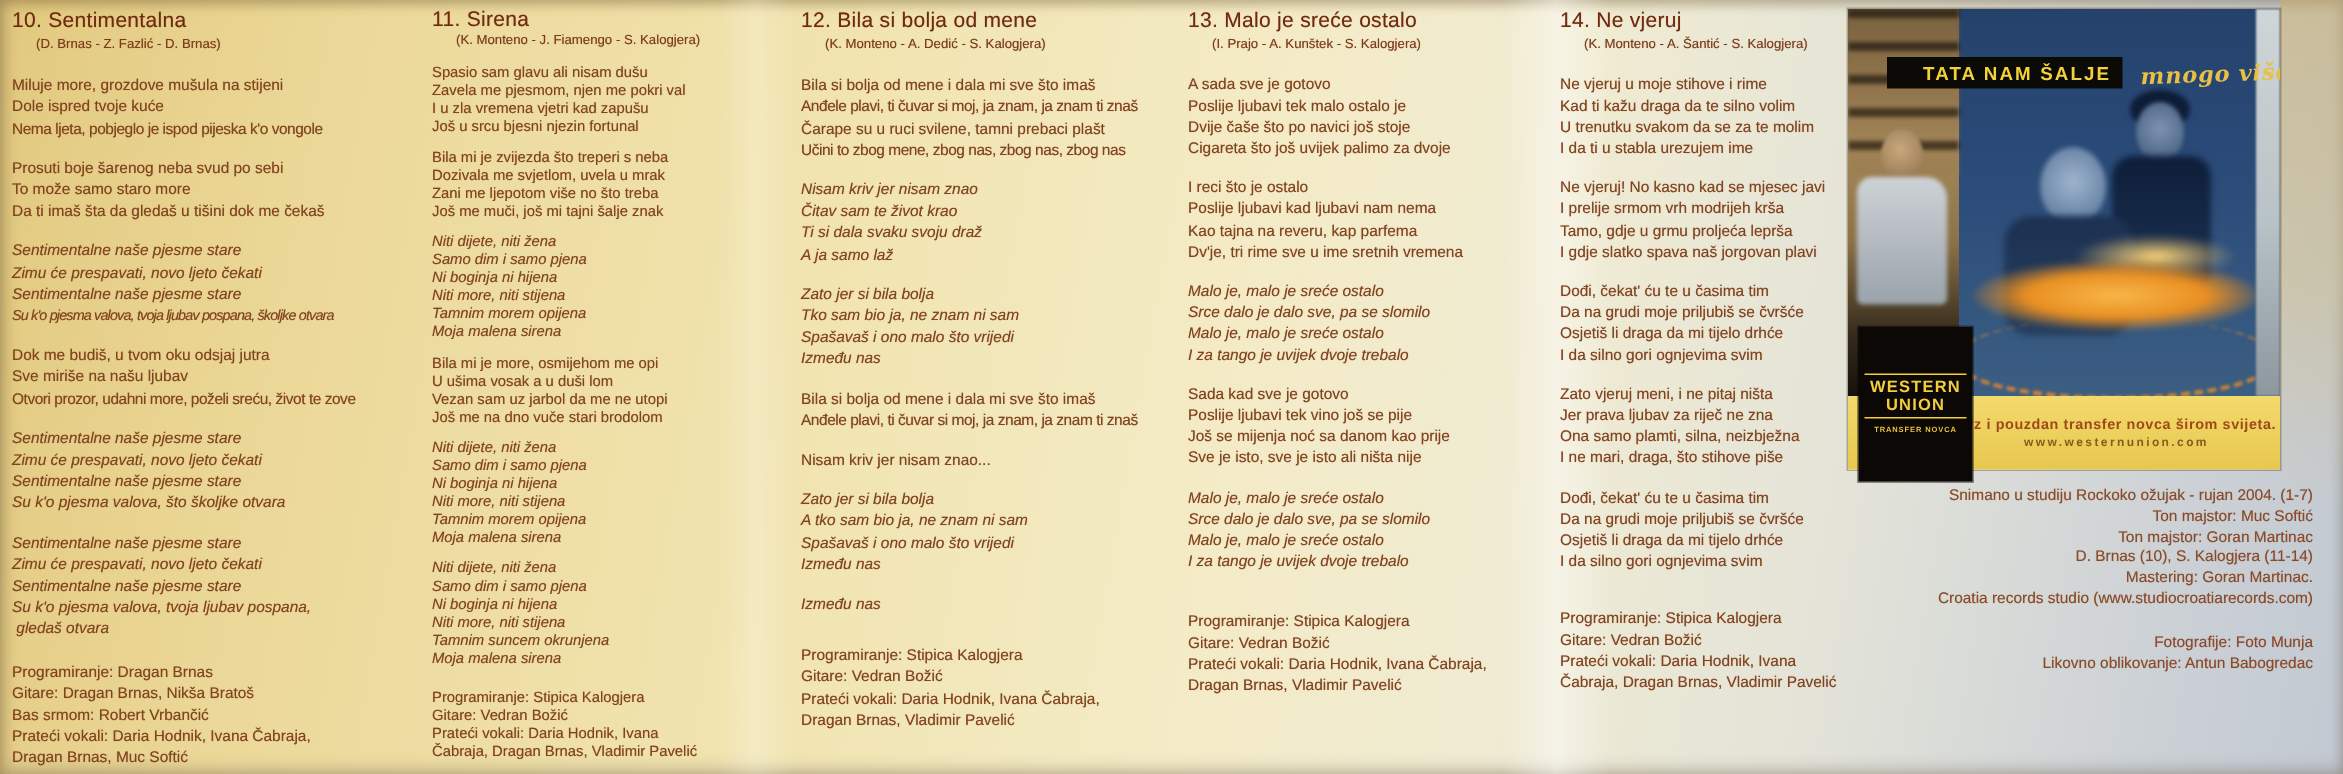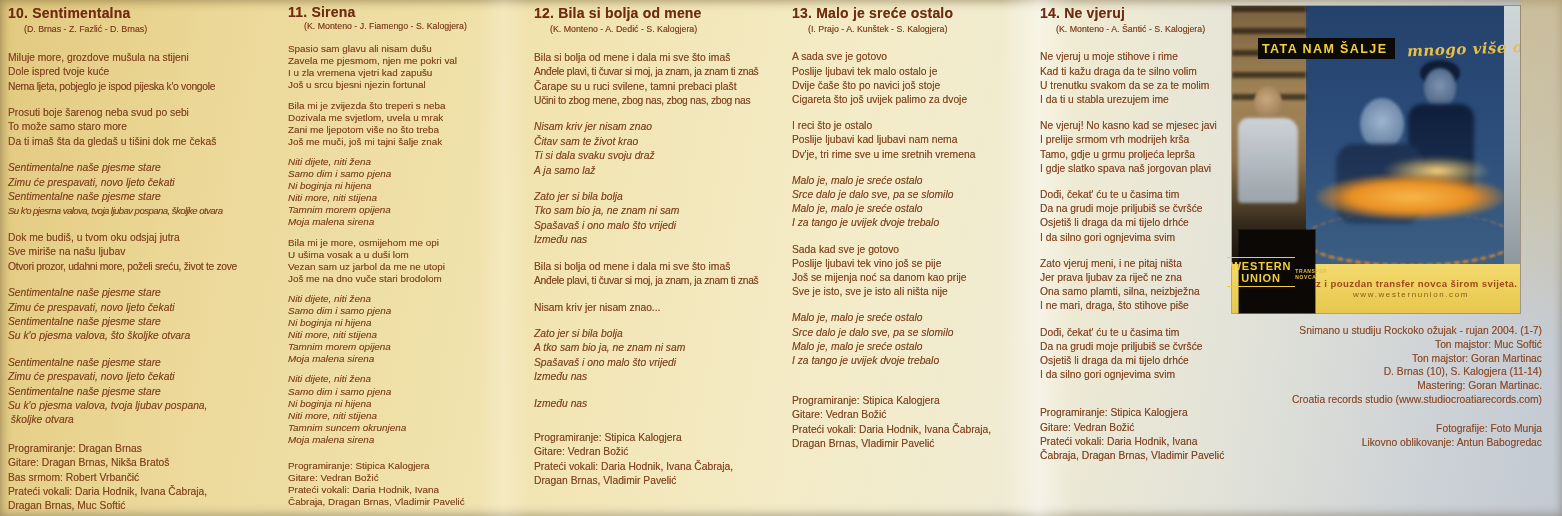--- a/index.html
+++ b/index.html
@@ -22,21 +22,21 @@
     opacity:.55;}
 
   
   .song-col{position:absolute;top:6px;color:#82431f;
     text-shadow:0 0 .5px rgba(130,67,31,.55);}
   .col-0{left:8px;   width:270px;font-size:10.3px;line-height:14.4px;}
   .col-1{left:288px; width:208px;font-size:9.9px; line-height:12.1px;}
   .col-2{left:508px; width:264px;font-size:10.3px;line-height:14.4px;margin-left:26px;}
   .col-3{left:792px; width:242px;font-size:10.3px;line-height:14.2px;}
   .col-4{left:1040px;width:238px;font-size:10.3px;line-height:14.2px;}
-  .song-title{font-size:14px;font-weight:bold;color:#6f2a10;letter-spacing:.2px;}
+  .song-title{font-size:14px;font-weight:normal;color:#6f2a10;letter-spacing:.2px;}
   .song-writers{font-size:8.8px;margin:2px 0 14px 16px;color:#7c3a1a;}
   .col-1 .song-writers{margin-bottom:11px;}
   .stanza{margin:0 0 12px 0;}
   .col-1 .stanza{margin-bottom:8px;}
   .stanza.italic{font-style:italic;}
   .stanza.credits{margin-top:20px;font-style:normal;}
   .col-0 .stanza.credits{margin-top:14px;}
   .col-1 .stanza.credits{margin-top:14px;}
   .col-3 .stanza.credits{margin-top:26px;}
   .col-4 .stanza.credits{margin-top:24px;}
@@ -72,32 +72,32 @@
     background:radial-gradient(ellipse at 50% 50%,#f8b749 0%,#e98f22 45%,rgba(210,110,30,0) 75%);
     filter:blur(2px);}
   .train2{position:absolute;left:150px;top:150px;width:110px;height:30px;border-radius:50%;
     background:radial-gradient(ellipse,#ffd678 0%,rgba(240,150,40,0) 70%);filter:blur(2px);}
   .track{position:absolute;left:70px;top:206px;width:210px;height:52px;border-radius:50%;
     border:3px dashed rgba(235,140,40,.85);border-top:none;filter:blur(1px);}
   .lightstrip{position:absolute;left:272px;top:0;width:16px;height:258px;
     background:linear-gradient(180deg,#cfd6d8 0%,#b9c2c6 55%,#8d979e 100%);filter:blur(.6px);}
   .headline{position:absolute;left:26px;top:32px;white-space:nowrap;}
   .hl-bold{display:inline-block;background:#0c0a07;color:#f2d23a;font-weight:bold;
-    font-size:12.5px;letter-spacing:1.4px;padding:4px 8px 3px 4px;}
+    font-size:12.5px;letter-spacing:1.4px;padding:4px 8px 3px 24px;}
   .hl-script{display:inline-block;margin-left:7px;color:#e9bf45;
     font-family:"DejaVu Serif","Liberation Serif",serif;font-style:italic;font-weight:bold;
     font-size:15px;letter-spacing:.5px;transform:rotate(-2deg);}
   .ad-strip{position:absolute;left:0;top:258px;width:288px;height:49px;
     background:linear-gradient(180deg,#f3da6e,#e7c84e);
     display:flex;flex-direction:column;justify-content:center;align-items:center;
     padding-left:70px;box-sizing:border-box;}
   .tagline{font-size:9.6px;font-weight:bold;color:#a04818;letter-spacing:.4px;}
-  .url{font-size:8px;font-weight:normal;color:#8a5a1c;letter-spacing:1.6px;margin-top:1px;}
-  .wu-box{position:absolute;left:7px;top:224px;width:76px;height:83px;background:#0b0806;
-    display:flex;justify-content:center;align-items:center;
+  .url{font-size:8px;font-weight:bold;color:#8a5a1c;letter-spacing:1.6px;margin-top:1px;}
+  .wu-box{position:absolute;left:7px;top:212px;width:76px;height:103px;background:#0b0806;
+    display:flex;flex-direction:column;justify-content:center;align-items:center;
     box-shadow:0 0 0 1px rgba(0,0,0,.4);}
   .wu-inner{border-top:1.5px solid #f2cf3a;border-bottom:1.5px solid #f2cf3a;
     padding:2px 4px;text-align:center;}
   .wu1,.wu2{color:#f2cf3a;font-weight:bold;font-size:11px;line-height:12px;letter-spacing:.8px;}
   .wu-sub{color:#e8c23a;font-size:5px;letter-spacing:.6px;margin-top:5px;font-weight:bold;}
 
   
   .prod-credits{position:absolute;right:20px;top:324px;width:470px;text-align:right;
     color:#8a4a28;font-size:10.3px;line-height:13.8px;
     text-shadow:0 0 .5px rgba(138,74,40,.5);}
@@ -140,21 +140,21 @@
           <div class="line">Sentimentalne naše pjesme stare</div>
           <div class="line">Zimu će prespavati, novo ljeto čekati</div>
           <div class="line">Sentimentalne naše pjesme stare</div>
           <div class="line">Su k'o pjesma valova, što školjke otvara</div>
         </div>
         <div class="stanza italic">
           <div class="line">Sentimentalne naše pjesme stare</div>
           <div class="line">Zimu će prespavati, novo ljeto čekati</div>
           <div class="line">Sentimentalne naše pjesme stare</div>
           <div class="line">Su k'o pjesma valova, tvoja ljubav pospana,</div>
-          <div class="line"> školjke otvara</div>
+          <div class="line"> gledaš otvara</div>
         </div>
         <div class="stanza credits">
           <div class="line">Programiranje: Dragan Brnas</div>
           <div class="line">Gitare: Dragan Brnas, Nikša Bratoš</div>
           <div class="line">Bas srmom: Robert Vrbančić</div>
           <div class="line">Prateći vokali: Daria Hodnik, Ivana Čabraja,</div>
           <div class="line">Dragan Brnas, Muc Softić</div>
         </div>
       </div>
       <div class="song-col col-1">
@@ -258,20 +258,21 @@
         <div class="song-writers">(I. Prajo - A. Kunštek - S. Kalogjera)</div>
         <div class="stanza">
           <div class="line">A sada sve je gotovo</div>
           <div class="line">Poslije ljubavi tek malo ostalo je</div>
           <div class="line">Dvije čaše što po navici još stoje</div>
           <div class="line">Cigareta što još uvijek palimo za dvoje</div>
         </div>
         <div class="stanza">
           <div class="line">I reci što je ostalo</div>
           <div class="line">Poslije ljubavi kad ljubavi nam nema</div>
+          <div class="line">Kao tajna na reveru, kap parfema</div>
           <div class="line">Dv'je, tri rime sve u ime sretnih vremena</div>
         </div>
         <div class="stanza italic">
           <div class="line">Malo je, malo je sreće ostalo</div>
           <div class="line">Srce dalo je dalo sve, pa se slomilo</div>
           <div class="line">Malo je, malo je sreće ostalo</div>
           <div class="line">I za tango je uvijek dvoje trebalo</div>
         </div>
         <div class="stanza">
           <div class="line">Sada kad sve je gotovo</div>

